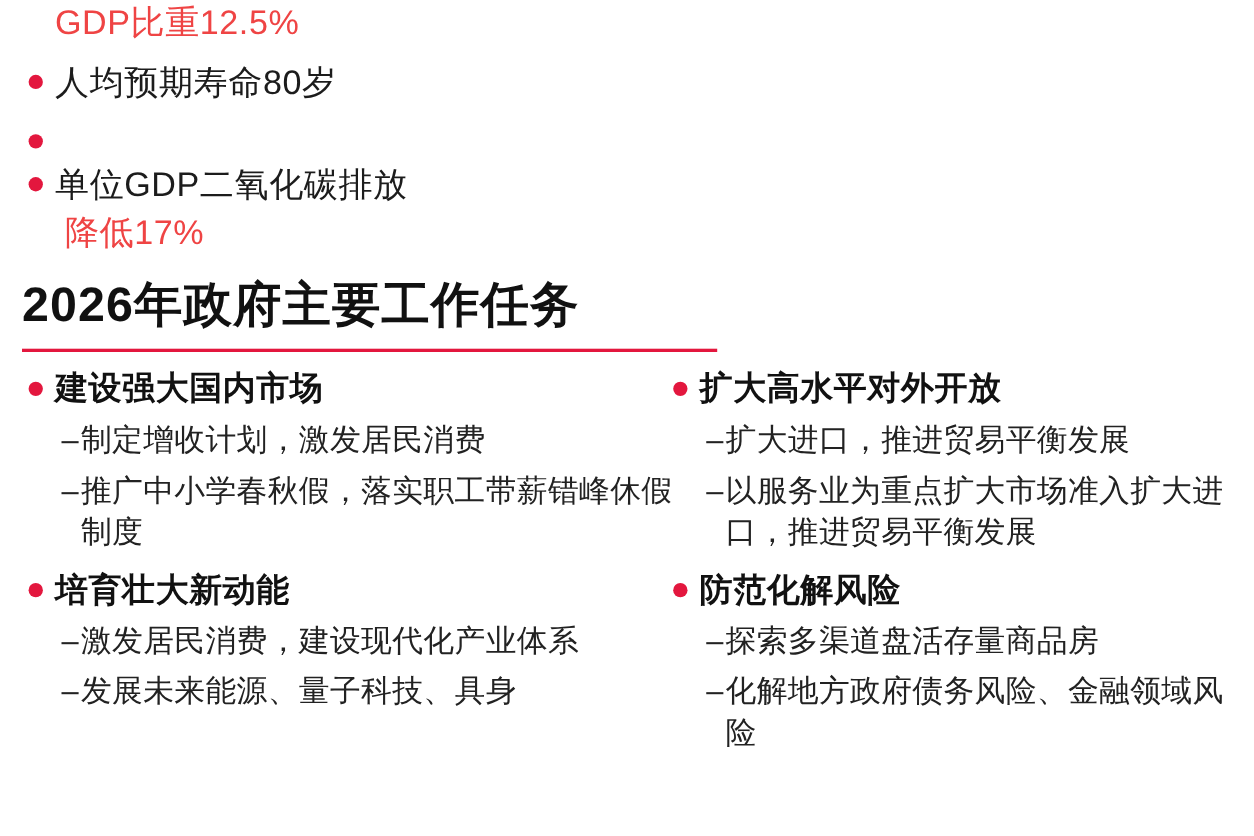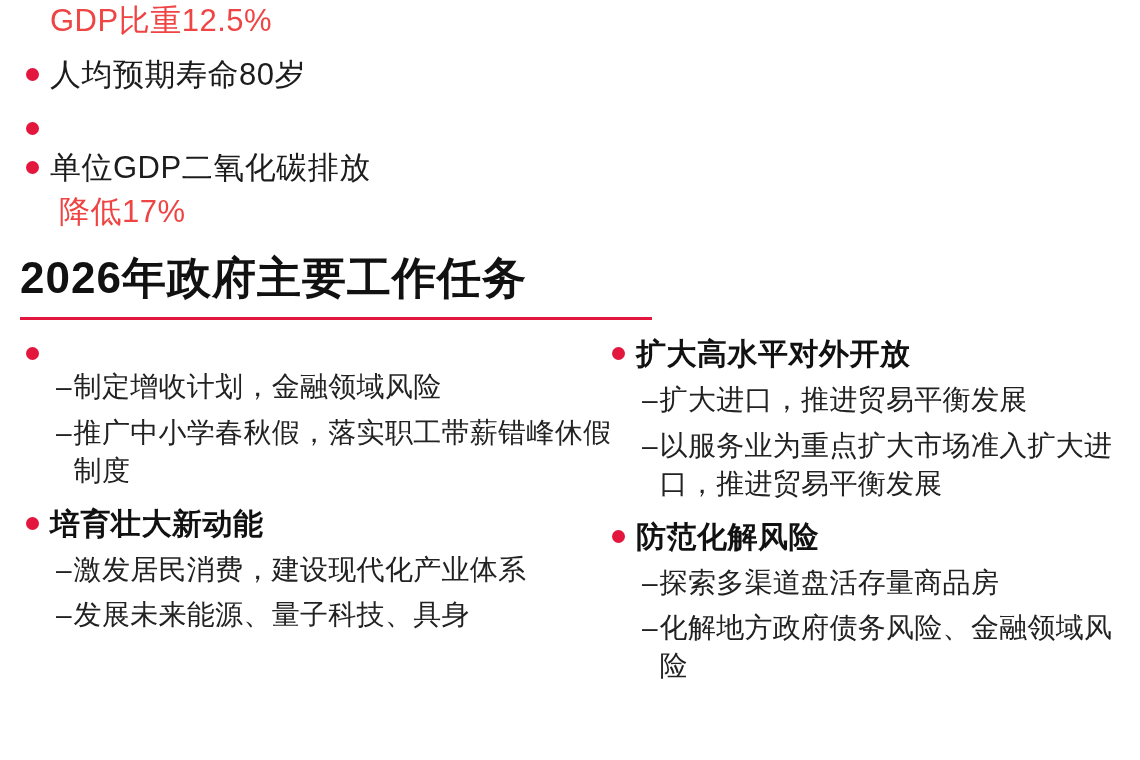--- a/index.html
+++ b/index.html
@@ -163,24 +163,25 @@
     <div class="section-rule"></div>
   </div>
 
   <div class="tasks">
 
     <div class="task-col left">
 
       <div class="task-group">
         <div class="task-title-row">
           <span class="task-dot"></span>
-        </div>
-        <div class="task-sub">
-          <span class="task-dash">–</span>
-          <span class="task-sub-text">制定增收计划，金融领域风险</span>
+          <span class="task-title">建设强大国内市场</span>
+        </div>
+        <div class="task-sub">
+          <span class="task-dash">–</span>
+          <span class="task-sub-text">制定增收计划，激发居民消费</span>
         </div>
         <div class="task-sub">
           <span class="task-dash">–</span>
           <span class="task-sub-text">推广中小学春秋假，落实职工带薪错峰休假制度</span>
         </div>
       </div>
 
       <div class="task-group">
         <div class="task-title-row">
           <span class="task-dot"></span>

